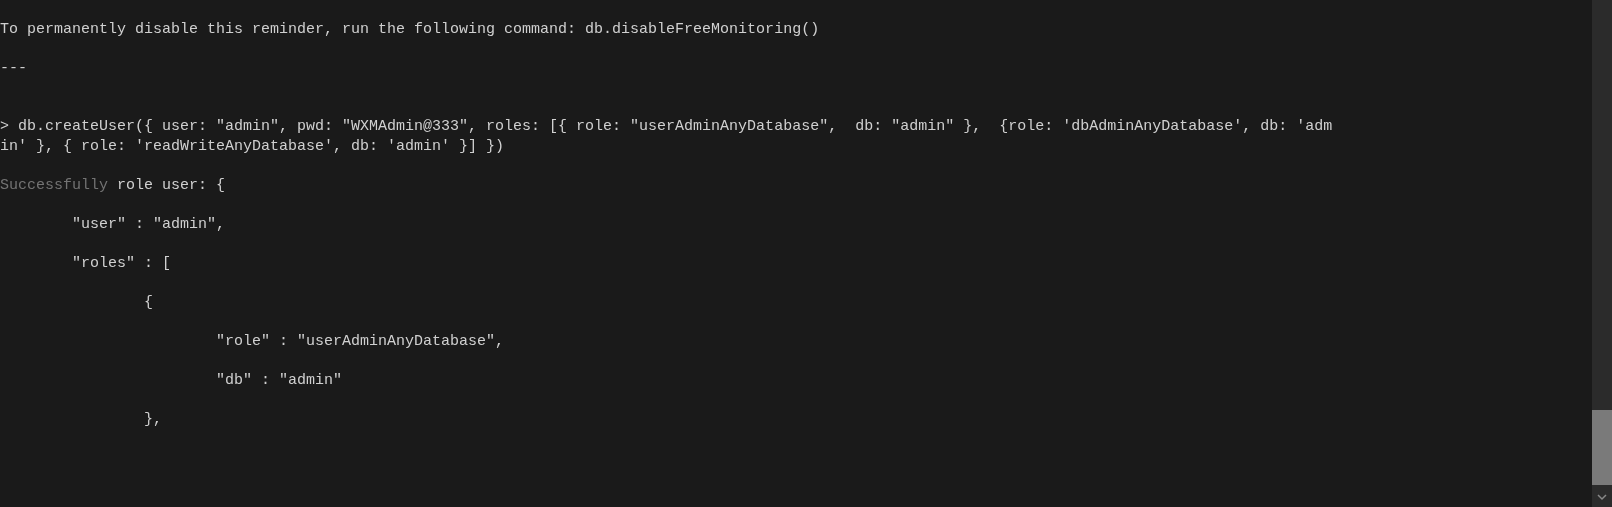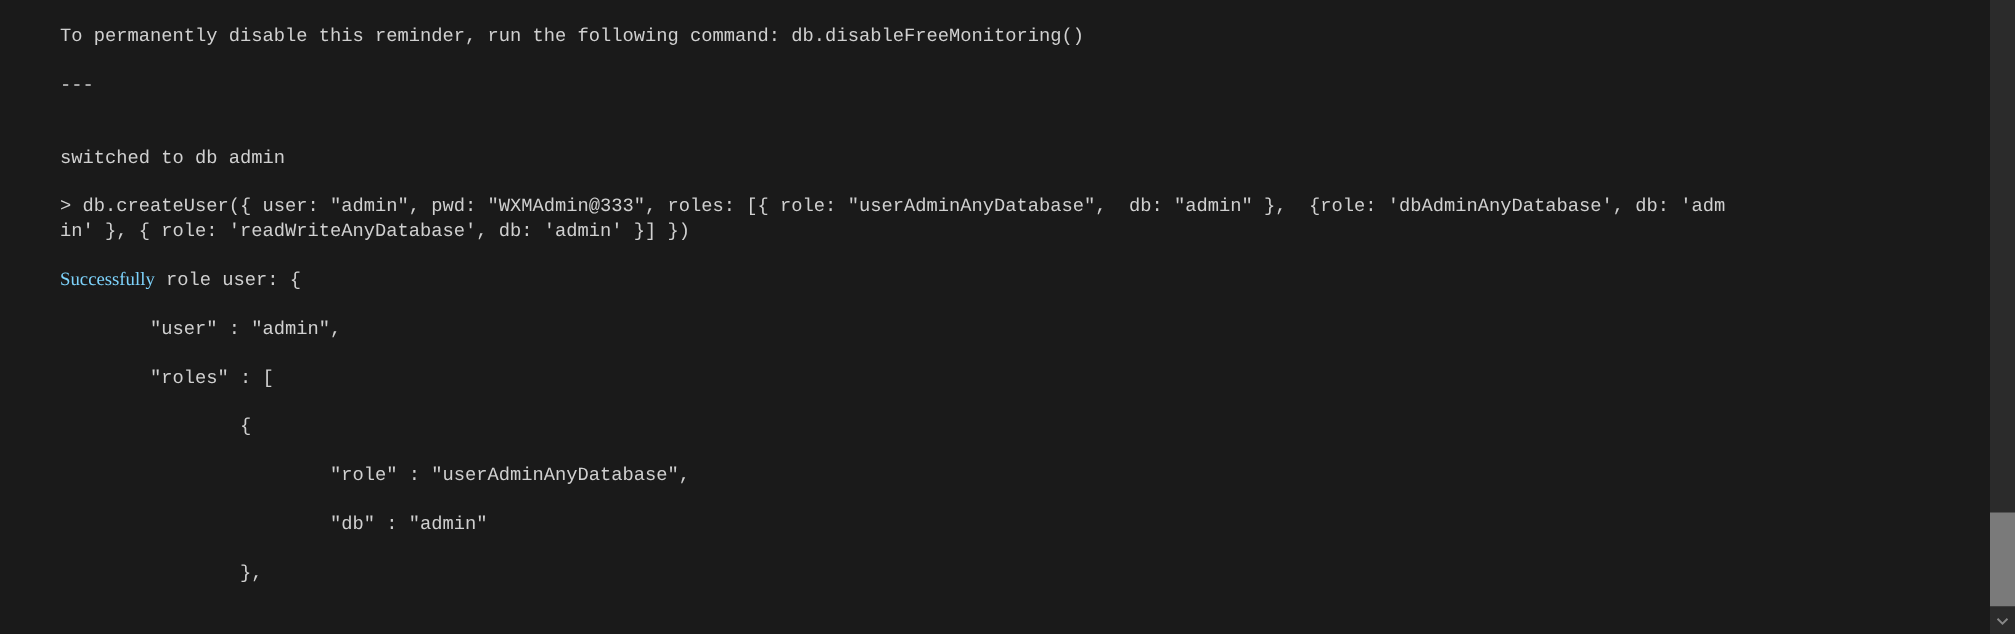--- a/index.html
+++ b/index.html
@@ -13,24 +13,23 @@
       height: 507px;
       overflow: hidden;
       position: relative;
     }
     .terminal {
       width: 1336px;
       height: 507px;
       padding: 0;
       white-space: pre;
       overflow: hidden;
-      margin-left: 48px;
     }
     .line { white-space: pre-wrap; word-break: break-all; }
-    .success { color: #7dd3fc; font-family: Liberation Serif, serif; }
+    .success { color: #737373; }
     .scrollbar {
       position: absolute;
       right: 0;
       top: 0;
       width: 20px;
       height: 507px;
       background: #2b2b2b;
     }
     .scrollbar-thumb {
       position: absolute;
@@ -54,21 +53,20 @@
       background: #2b2b2b;
     }
   </style>
 </head>
 <body>
 
 <div class="terminal">
 <div class="line">To permanently disable this reminder, run the following command: db.disableFreeMonitoring()</div>
 <div class="line">---</div>
 <div class="line"></div>
-<div class="line">switched to db admin</div>
 <div class="line">&gt; db.createUser({ user: "admin", pwd: "WXMAdmin@333", roles: [{ role: "userAdminAnyDatabase",  db: "admin" },  {role: 'dbAdminAnyDatabase', db: 'admin' }, { role: 'readWriteAnyDatabase', db: 'admin' }] })</div>
 <div class="line"><span class="success">Successfully</span><span> role user: {</span></div>
 <div class="line">        "user" : "admin",</div>
 <div class="line">        "roles" : [</div>
 <div class="line">                {</div>
 <div class="line">                        "role" : "userAdminAnyDatabase",</div>
 <div class="line">                        "db" : "admin"</div>
 <div class="line">                },</div>
 
 

